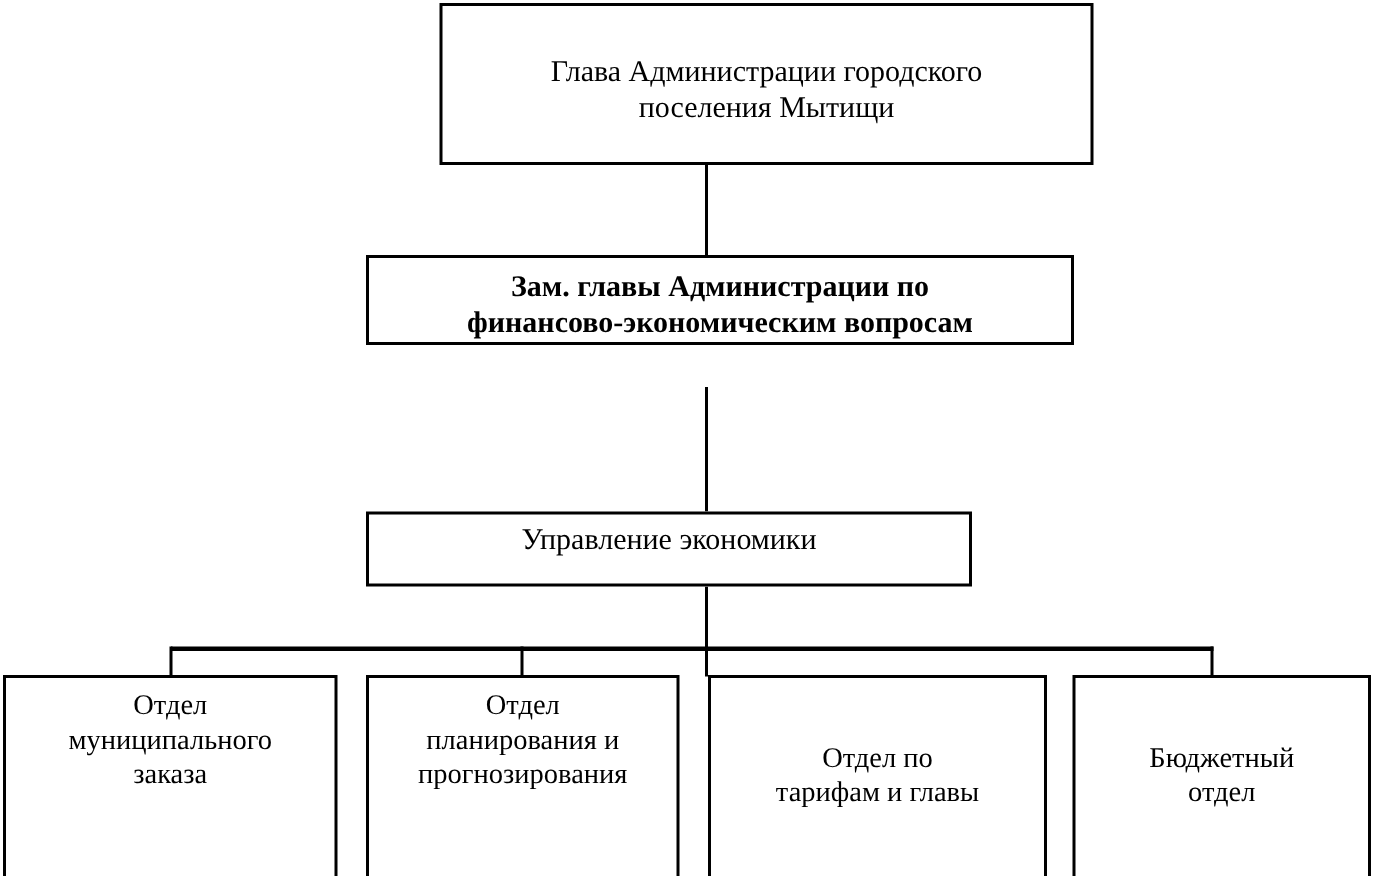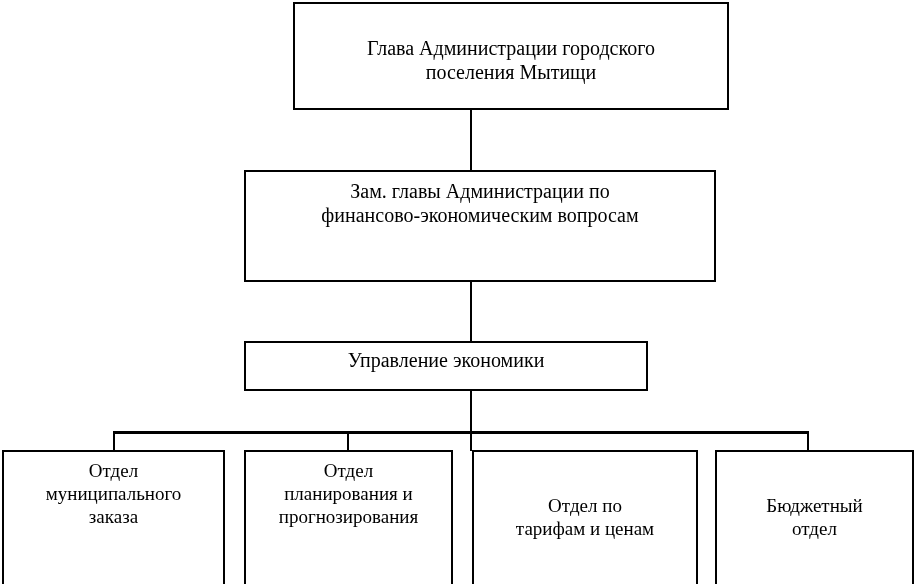--- a/index.html
+++ b/index.html
@@ -46,23 +46,23 @@
     align-items: center;
     margin-left: 36px;
   }
   #node-head .node-label { padding-top: 7px; }
 
   
   #node-deputy {
     left: 244px;
     top: 170px;
     width: 472px;
-    height: 112px;
+    height: 60px;
     font-size: 20px;
-    font-weight: normal;
+    font-weight: bold;
     align-items: flex-start;
   }
   #node-deputy .node-label { padding-top: 7px; }
 
   
   #node-economics {
     left: 244px;
     top: 341px;
     width: 404px;
     height: 50px;
@@ -134,20 +134,20 @@
 муниципального
 заказа</span>
   </div>
   <div class="node leaf" id="node-dept-1">
     <span class="node-label">Отдел
 планирования и
 прогнозирования</span>
   </div>
   <div class="node leaf" id="node-dept-2">
     <span class="node-label">Отдел по
-тарифам и ценам</span>
+тарифам и главы</span>
   </div>
   <div class="node leaf" id="node-dept-3">
     <span class="node-label">Бюджетный
 отдел</span>
   </div>
 
 </div>
 
 </body></html>

